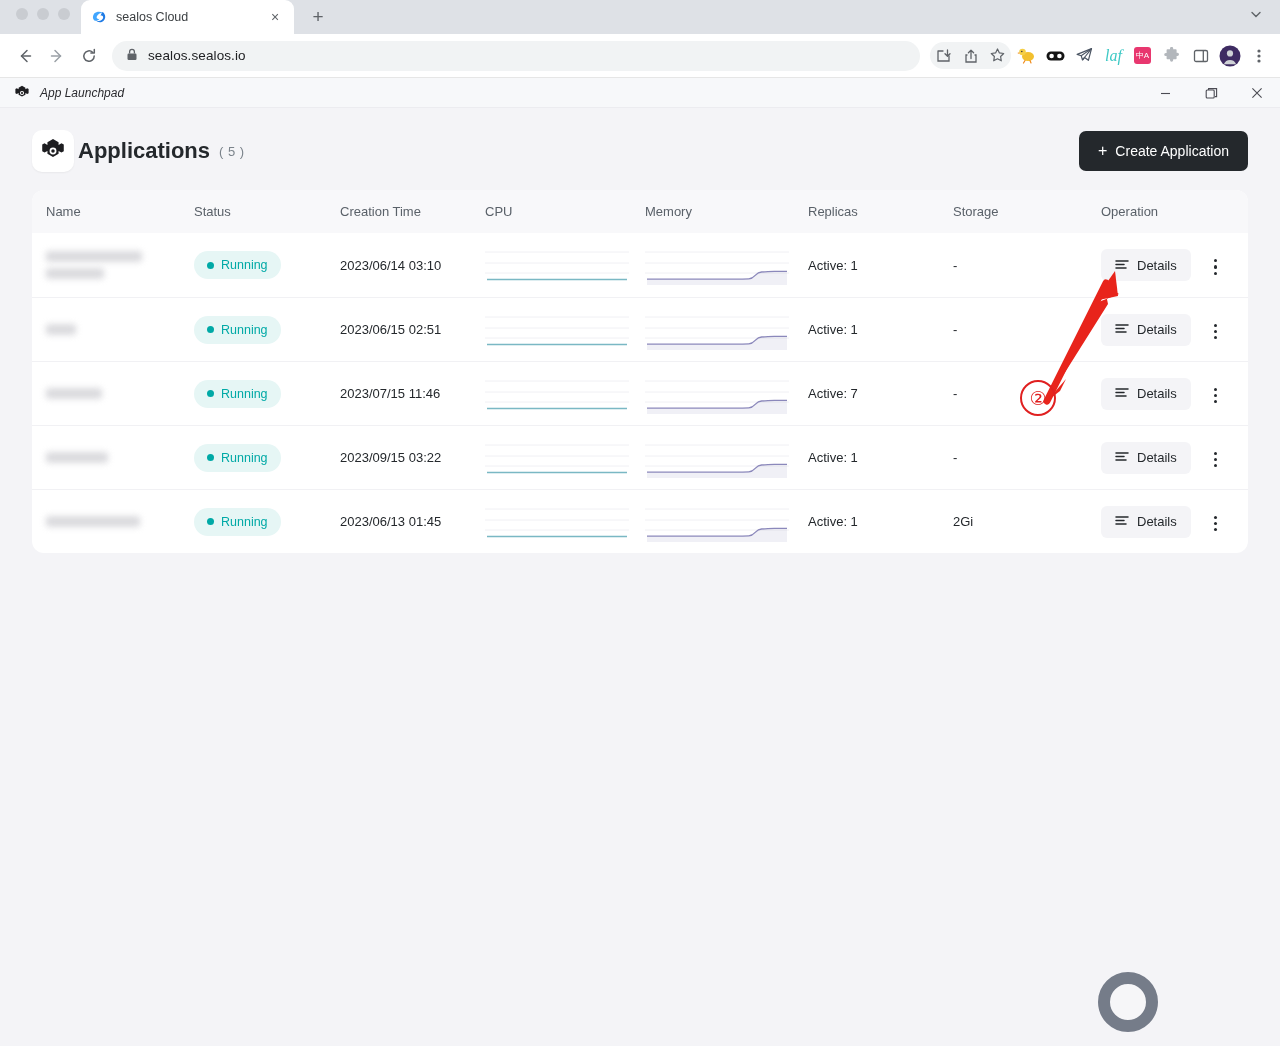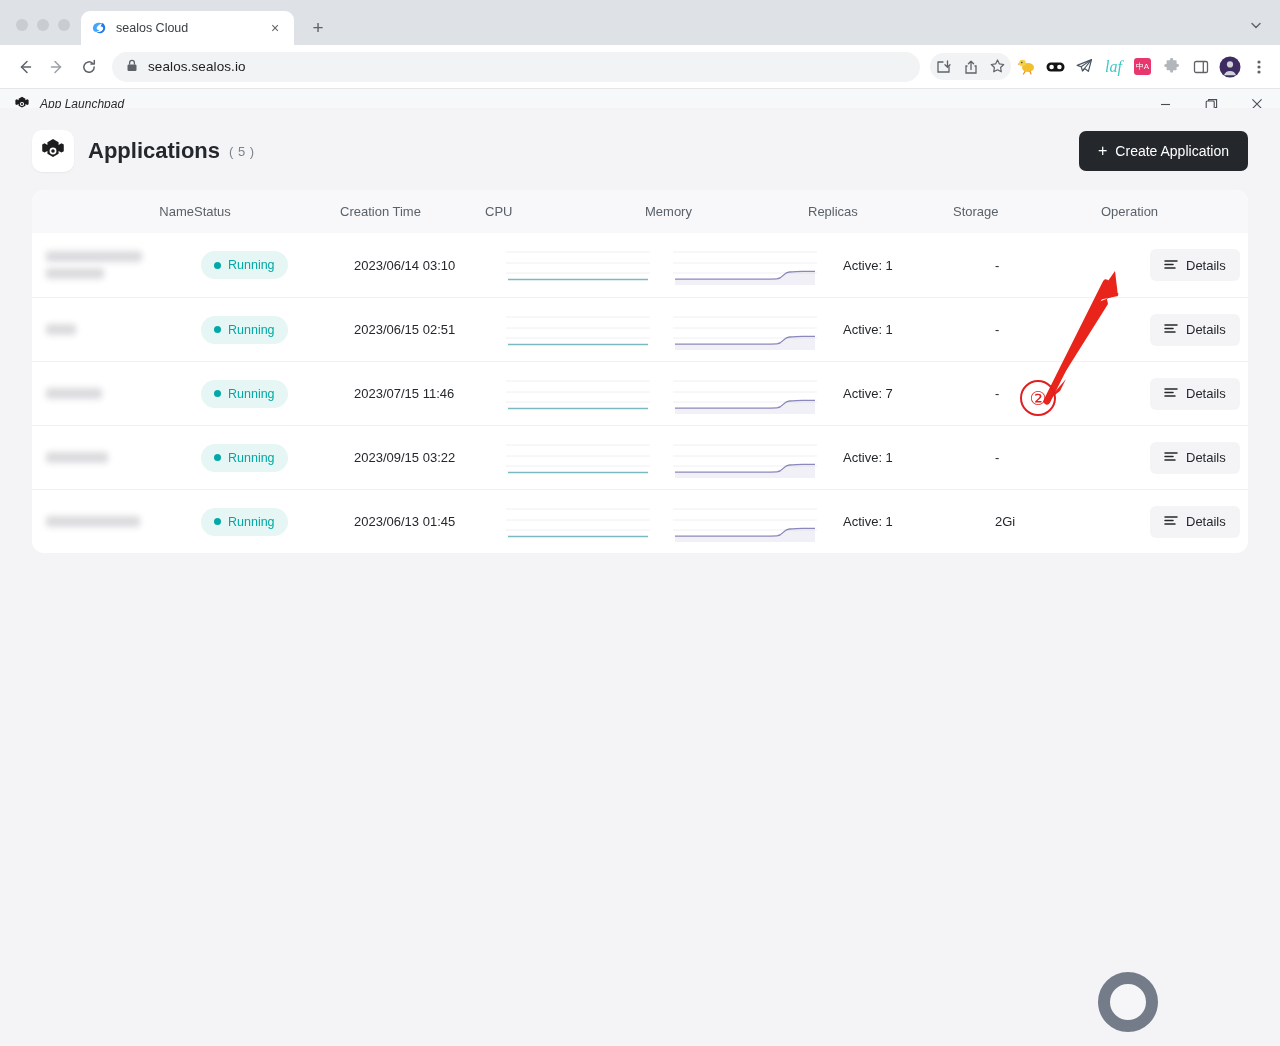--- a/index.html
+++ b/index.html
@@ -7,21 +7,21 @@
     width: 1280px; height: 1046px;
     font-family: "Liberation Sans", sans-serif;
     background: #ffffff;
     overflow: hidden;
   }
 
   
   .browser { width: 1280px; height: 1046px; position: relative; background: #ffffff; }
 
   .tabstrip {
-    height: 45px; background: #dee1e6;
+    height: 34px; background: #dee1e6;
     display: flex; align-items: flex-end; position: relative;
   }
   .traffic { display: flex; gap: 9px; padding: 0 0 14px 16px; align-items: center; }
   .tl { width: 12px; height: 12px; border-radius: 50%; background: #c9ccd1; }
 
   .tab {
     margin-left: 11px; height: 34px; width: 213px;
     background: #ffffff; border-radius: 9px 9px 0 0;
     display: flex; align-items: center; padding: 0 10px; gap: 9px;
     position: relative;
@@ -93,21 +93,21 @@
 
   .page-header {
     display: flex; align-items: center;
     padding: 22px 32px 18px 32px; height: 82px;
   }
   .app-logo {
     width: 42px; height: 42px; border-radius: 10px; background: #ffffff;
     display: flex; align-items: center; justify-content: center;
     box-shadow: 0 1px 2px rgba(0,0,0,.05);
   }
-  .page-title { font-size: 22px; font-weight: bold; color: #24282c; margin-left: 14px; }
+  .page-title { font-size: 22px; font-weight: bold; color: #24282c; margin-left: 4px; }
   .page-count { font-size: 13px; color: #7b838b; margin-left: 9px; letter-spacing: .5px; }
   .spacer { flex: 1; }
   .create-btn {
     background: #24282c; color: #ffffff;
     height: 40px; padding: 0 19px; border-radius: 7px; border: none;
     display: flex; align-items: center; gap: 8px;
     font-size: 14px; font-family: "Liberation Sans", sans-serif;
   }
   .create-plus { font-size: 16px; line-height: 1; }
 
@@ -117,25 +117,25 @@
   }
   .thead {
     display: flex; align-items: center; height: 43px;
     background: #f8f8fa; padding: 0 0 0 14px;
   }
   .thead .th {
     font-size: 13px; color: #5a6169; font-weight: normal;
   }
   .tbody .tr {
     display: flex; align-items: center; height: 64px;
-    padding: 0 0 0 14px; border-top: 1px solid #f1f1f4; gap: 7px;
+    padding: 0 0 0 14px; border-top: 1px solid #f1f1f4;
   }
   .tbody .tr:first-child { border-top: none; }
 
-  .c-name { width: 148px; flex: 0 0 148px; text-align: right; }
+  .c-name { width: 148px; flex: 0 0 148px; }
   .c-status { width: 146px; flex: 0 0 146px; }
   .c-time { width: 145px; flex: 0 0 145px; }
   .c-cpu { width: 160px; flex: 0 0 160px; }
   .c-mem { width: 163px; flex: 0 0 163px; }
   .c-rep { width: 145px; flex: 0 0 145px; }
   .c-sto { width: 148px; flex: 0 0 148px; }
   .c-op { flex: 1; }
 
   .name-blur { display: flex; flex-direction: column; gap: 6px; }
   .blurbar {

